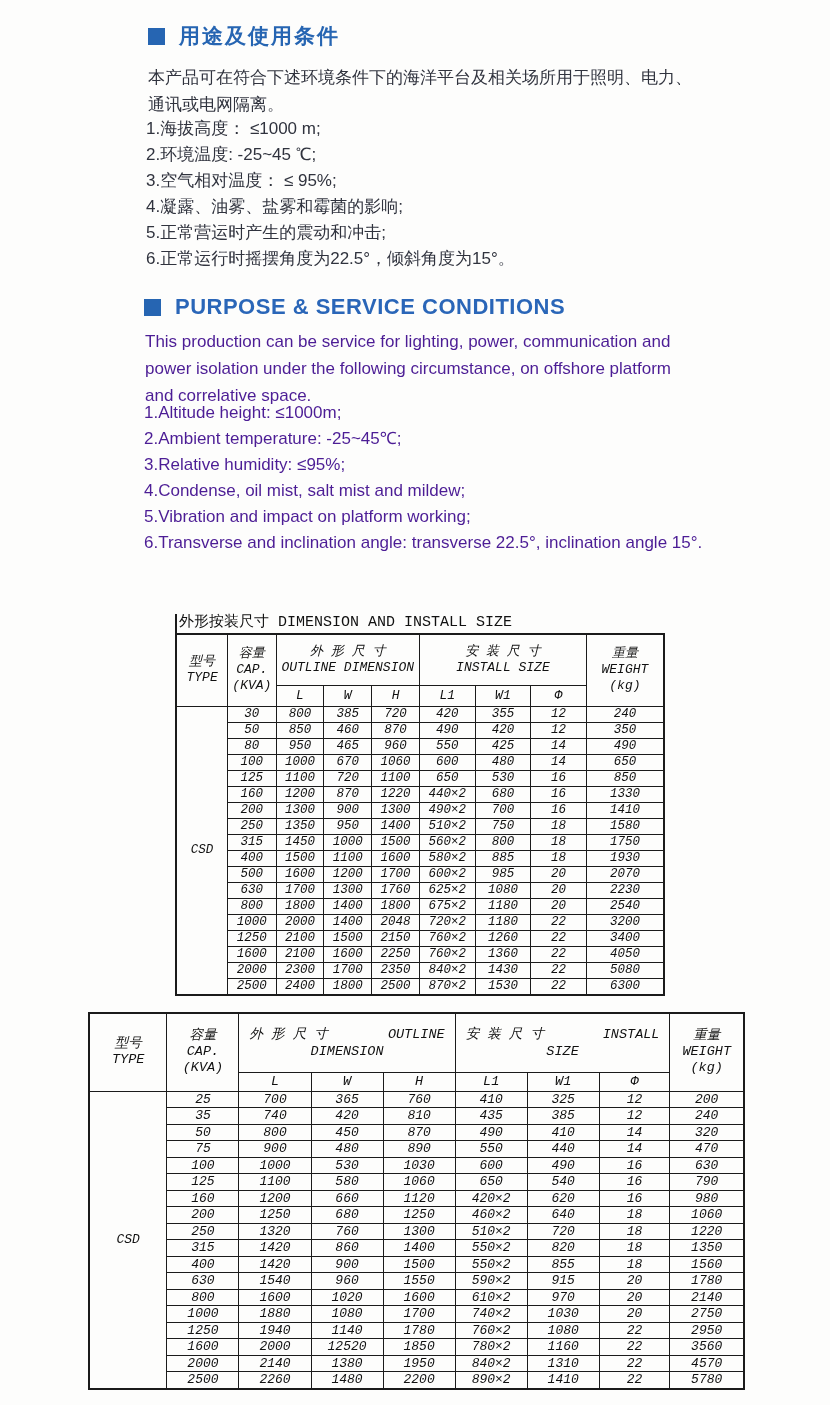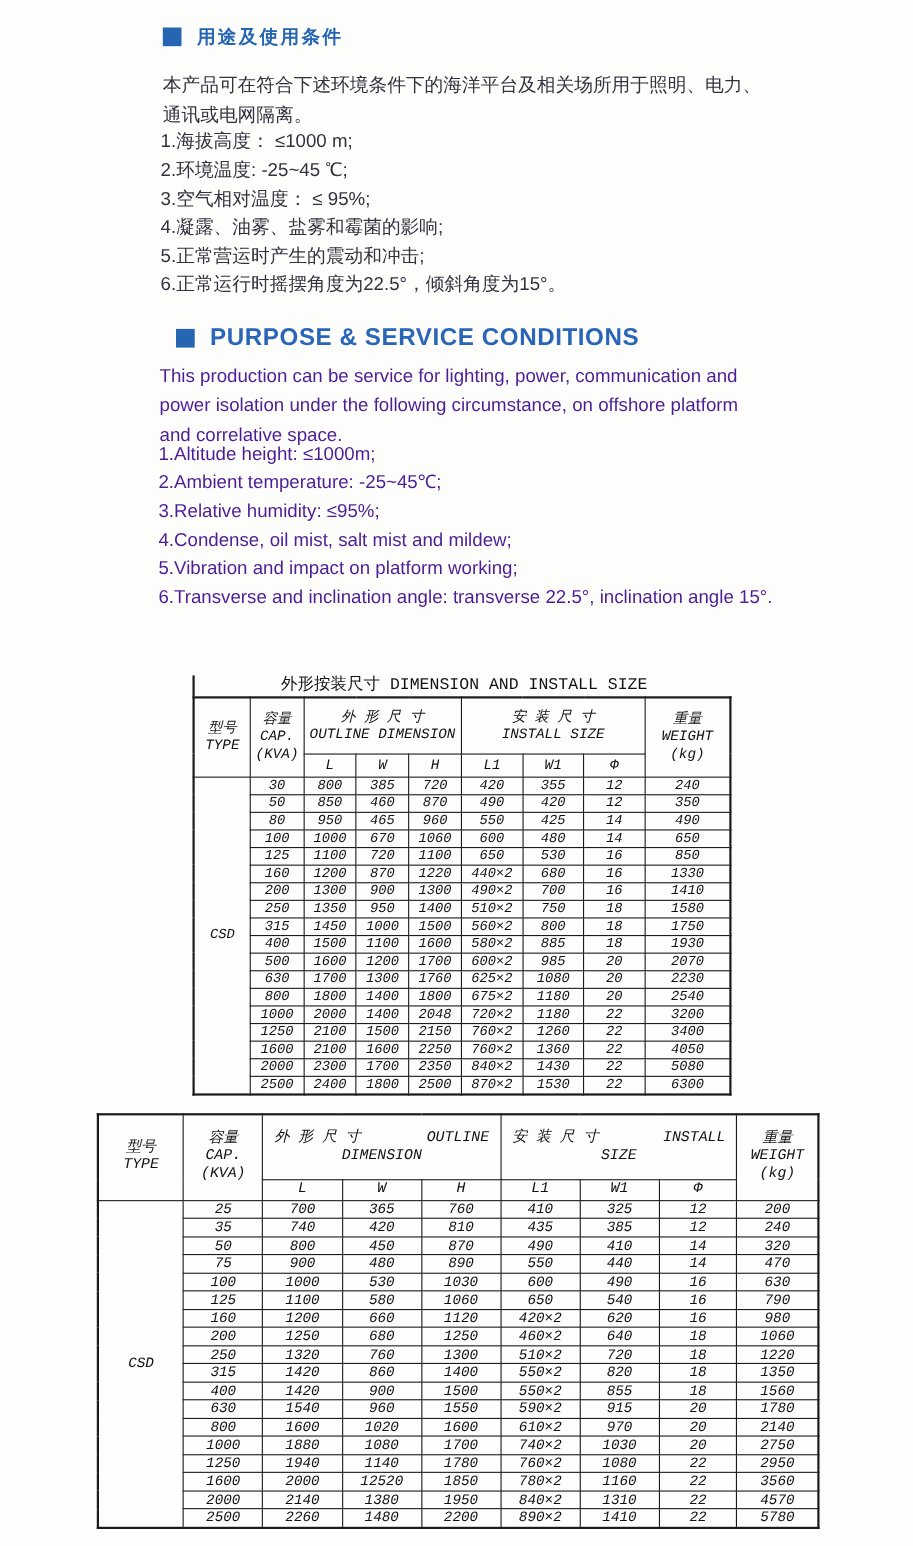--- a/index.html
+++ b/index.html
@@ -5,33 +5,33 @@
   html,body{margin:0;padding:0;}
   body{
     width:830px;height:1405px;position:relative;
     background:#fdfdfc;
     font-family:"Liberation Sans",sans-serif;
     color:#30333e;
     overflow:hidden;
   }
   .section-head{position:absolute;display:flex;align-items:center;gap:14px;}
   .bullet{width:17px;height:17px;background:#2665b2;display:inline-block;}
-  .head-cn{font-size:17px;font-weight:bold;color:#2665b2;letter-spacing:2px;}
+  .head-cn{font-size:21px;font-weight:bold;color:#2665b2;letter-spacing:2px;}
   .head-en{font-size:22px;font-weight:bold;color:#2a66b8;letter-spacing:.5px;}
   .intro{position:absolute;font-size:17px;line-height:27px;}
   .cond-list{position:absolute;list-style:none;margin:0;padding:0;font-size:17px;}
   .cond-list li{line-height:26px;height:26px;white-space:nowrap;}
   .en-text{color:#4c1d95;}
 
   .tbl-wrap{position:absolute;}
   .tbl-title{
     font-family:"Liberation Mono","DejaVu Sans Mono",monospace;
     font-size:15px;color:#111;white-space:nowrap;
     border-left:2px solid #1b1b1b;
-    padding-left:2px;height:19px;line-height:18px;text-align:center;
+    padding-left:2px;height:19px;line-height:18px;
   }
   table{border-collapse:collapse;table-layout:fixed;width:100%;
     font-family:"Liberation Mono","DejaVu Sans Mono",monospace;color:#111;}
   td,th{border:1px solid #1b1b1b;text-align:center;padding:0;font-weight:normal;
     overflow:hidden;}
   .t1 th{font-size:13px;}
   .t1 .subrow th{height:20px;line-height:20px;font-size:13px;}
   .t1 tbody td{height:15px;line-height:15px;font-size:12.5px;}
   .t2 th{font-size:13.5px;}
   .t2 .subrow th{height:18px;line-height:18px;}
@@ -56,21 +56,21 @@
 </div>
 <ul class="cond-list" style="left:146px;top:116px;">
   <li>1.海拔高度： ≤1000 m;</li>
   <li>2.环境温度: -25~45 ℃;</li>
   <li>3.空气相对温度： ≤ 95%;</li>
   <li>4.凝露、油雾、盐雾和霉菌的影响;</li>
   <li>5.正常营运时产生的震动和冲击;</li>
   <li>6.正常运行时摇摆角度为22.5°，倾斜角度为15°。</li>
 </ul>
 
-<div class="section-head" style="left:160px;top:294px;text-align:center;">
+<div class="section-head" style="left:144px;top:294px;text-align:center;">
   <span class="bullet"></span>
   <span class="head-en">PURPOSE &amp; SERVICE CONDITIONS</span>
 </div>
 <div class="intro en-text" style="left:145px;top:328px;">
   <div>This production can be service for lighting, power, communication and</div>
   <div>power isolation under the following circumstance, on offshore platform</div>
   <div>and correlative space.</div>
 </div>
 <ul class="cond-list en-text" style="left:144px;top:400px;">
   <li>1.Altitude height: ≤1000m;</li>

